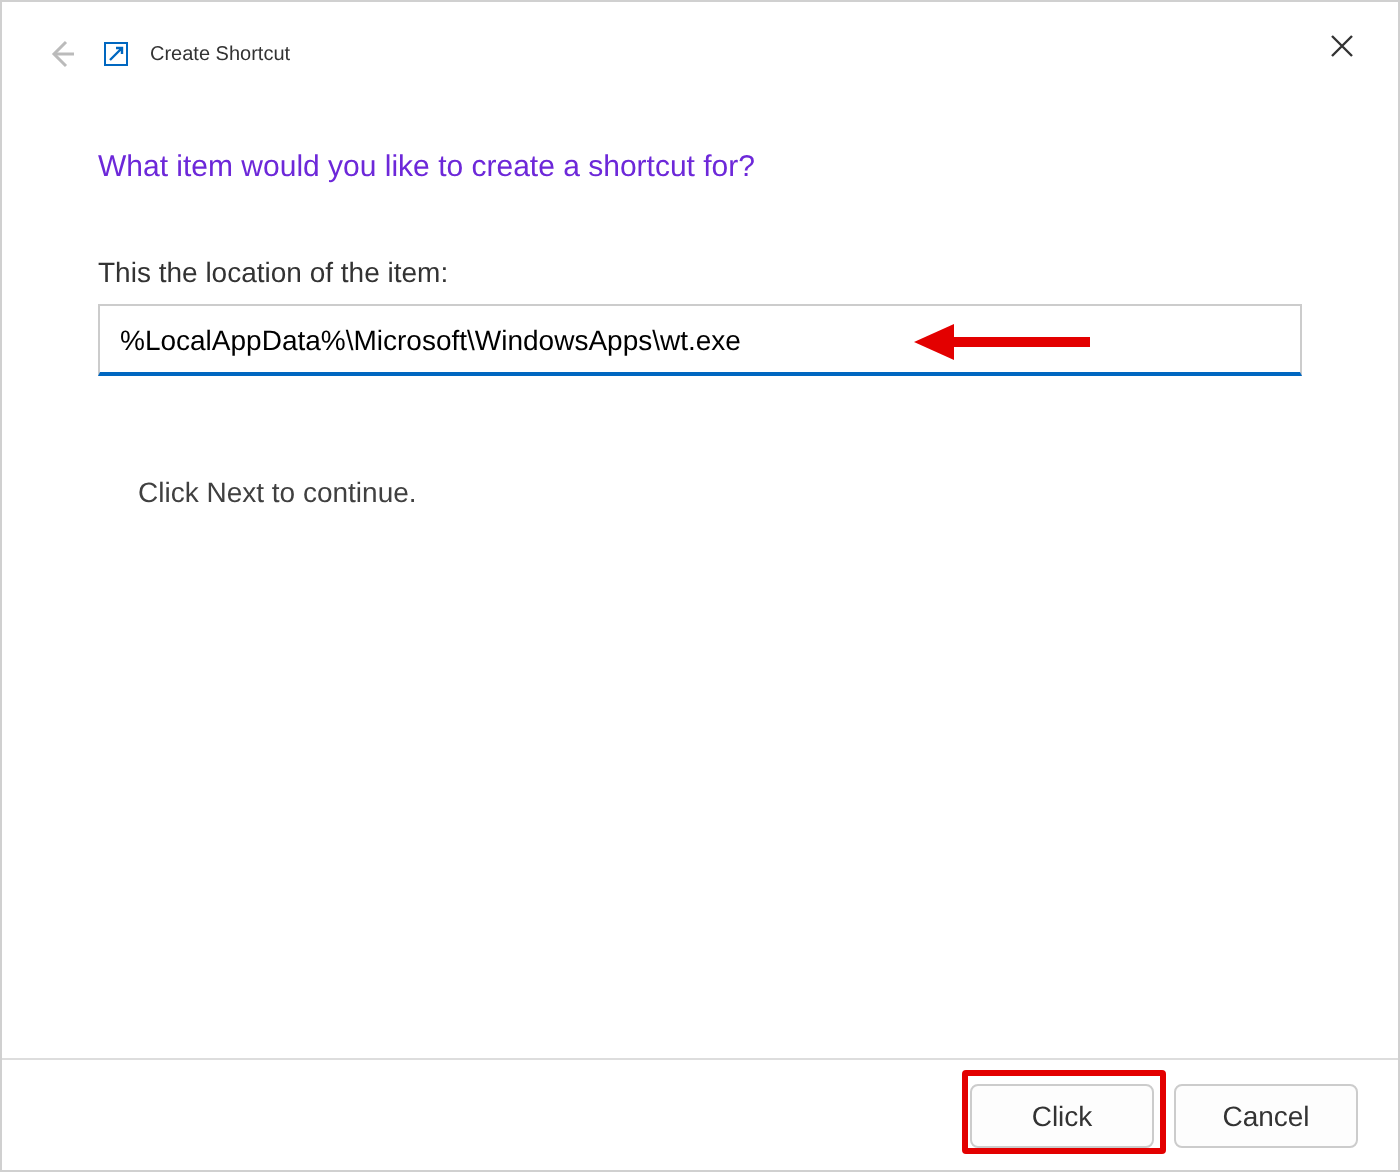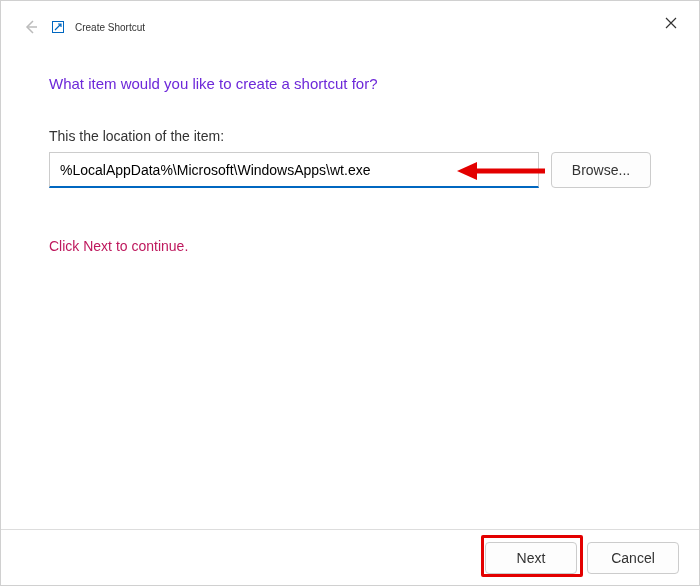--- a/index.html
+++ b/index.html
@@ -119,23 +119,24 @@
       cursor: pointer;
       color: #333;
     }
     .annotation-arrow {
       position: absolute;
       left: 408px;
       top: 8px;
       pointer-events: none;
     }
     .continue-text {
-      color: #be185d;
+      color: #404040;
       font-size: 14px;
       margin-top: 50px;
+      margin-left: 20px;
     }
     .footer {
       position: absolute;
       bottom: 0;
       left: 0;
       right: 0;
       height: 56px;
       border-top: 1px solid #ddd;
       display: flex;
       align-items: center;
@@ -195,33 +196,32 @@
   </div>
 
   <div class="content">
     <h1 class="main-heading">What item would you like to create a shortcut for?</h1>
 
 
     <div class="field-label">This the location of the item:</div>
 
     <div class="input-row">
       <input type="text" class="location-input" value="%LocalAppData%\Microsoft\WindowsApps\wt.exe" style="">
-      <button class="browse-btn">Browse...</button>
 
       <div class="annotation-arrow">
         <svg width="90" height="22" viewBox="0 0 90 22">
           <line x1="88" y1="11" x2="18" y2="11" stroke="#e30000" stroke-width="5"></line>
           <polygon points="0,11 20,2 20,20" fill="#e30000"></polygon>
         </svg>
       </div>
     </div>
 
     <p class="continue-text">Click Next to continue.</p>
   </div>
 
   <div class="footer">
-    <button class="footer-btn">Next</button>
+    <button class="footer-btn">Click</button>
     <button class="footer-btn">Cancel</button>
   </div>
 
   <div class="highlight-box next-highlight"></div>
 
 </div>
 
 </body></html>

